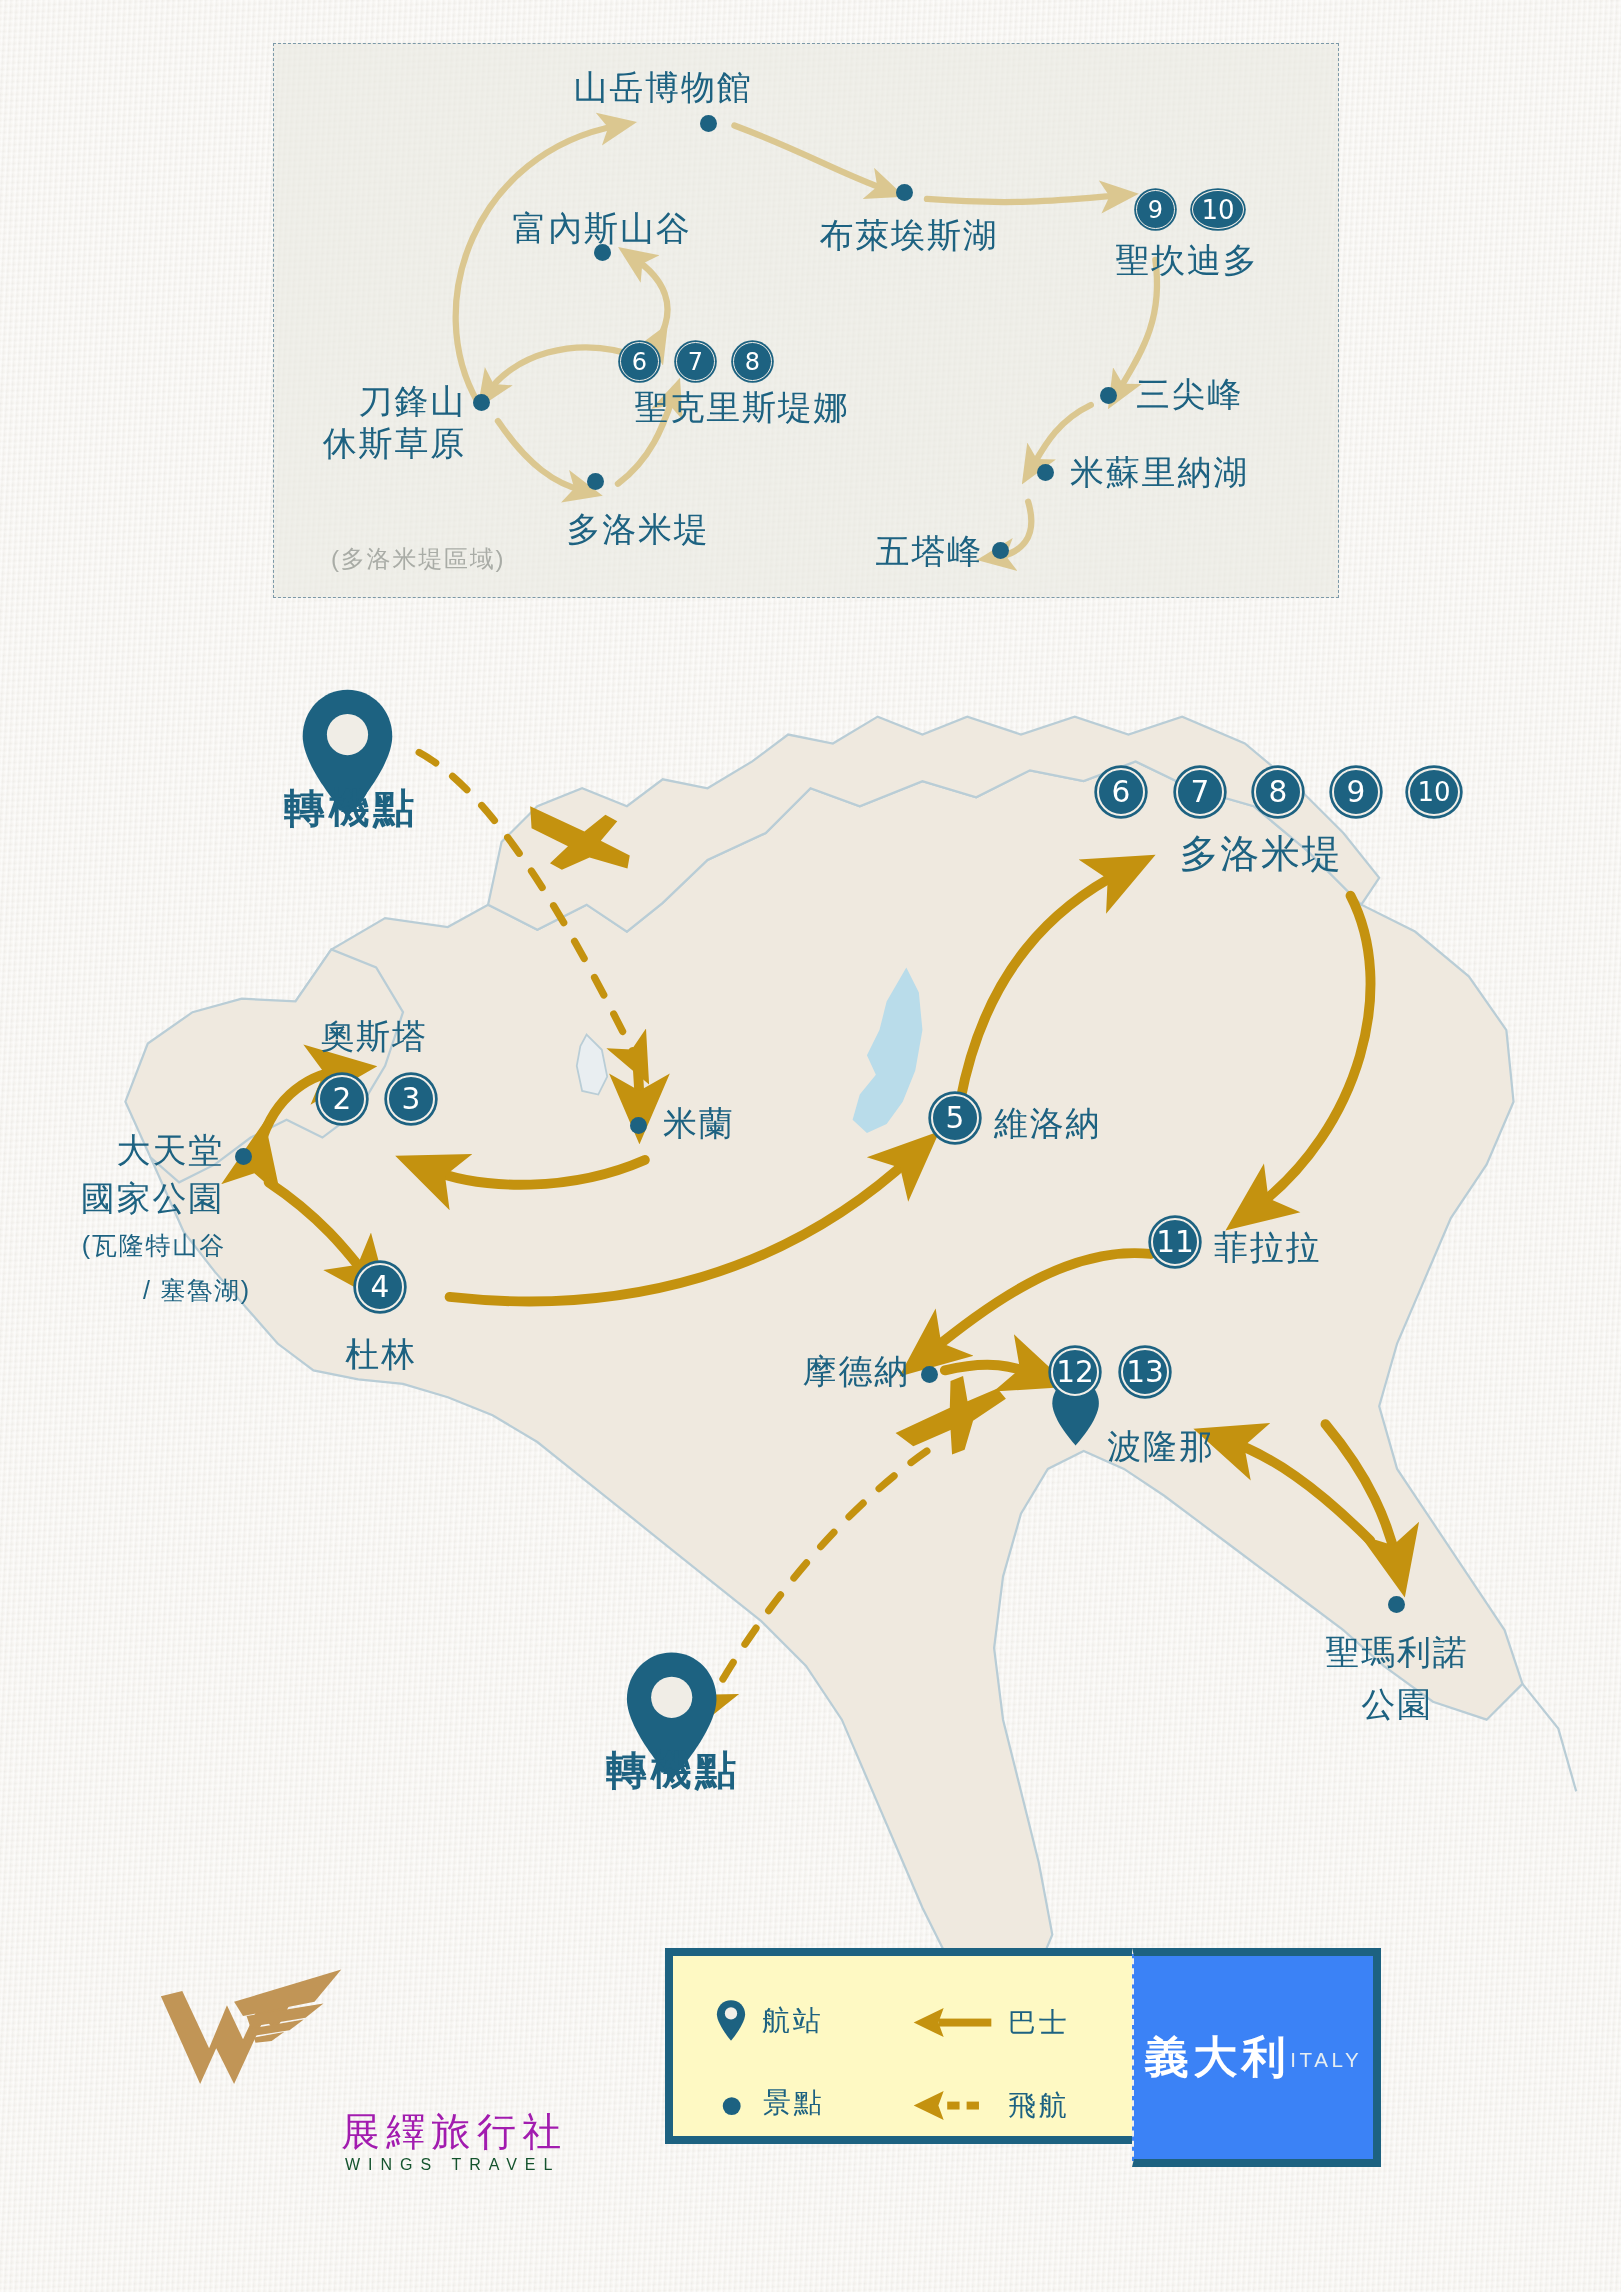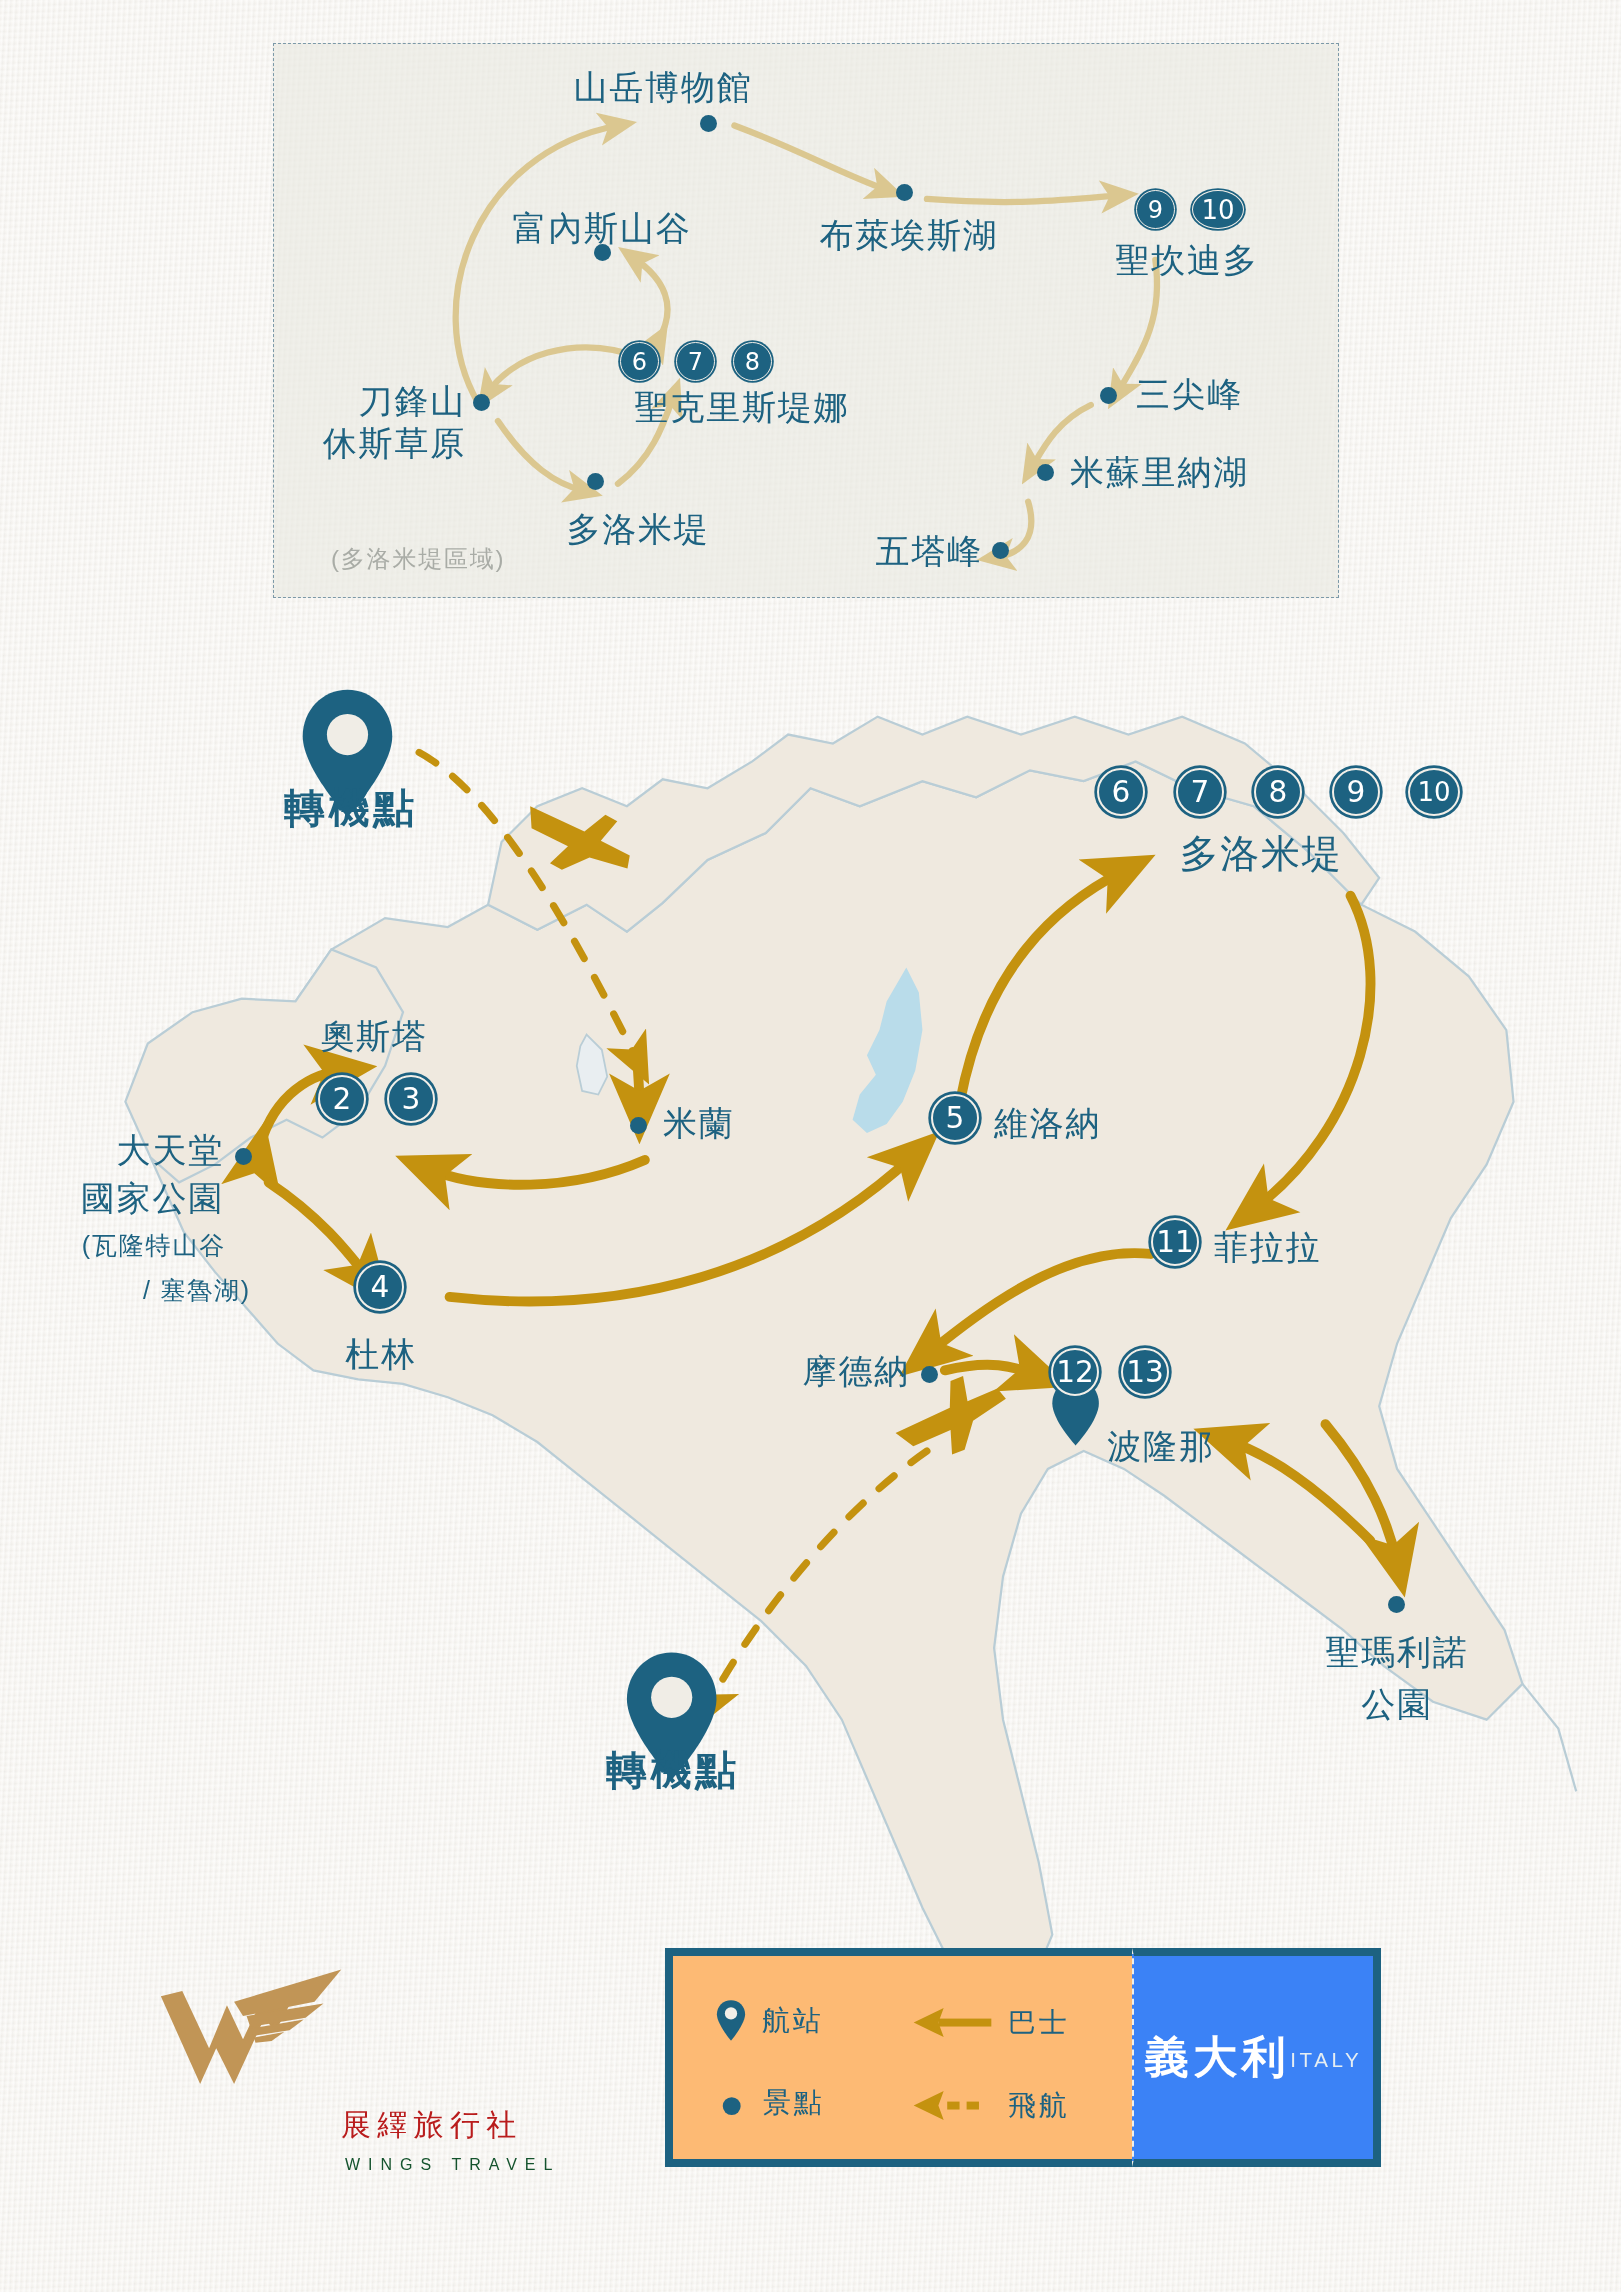--- a/index.html
+++ b/index.html
@@ -66,43 +66,43 @@
     border: 1.8px dashed #7c99a8;
     z-index: 3;
   }
 
   
   #legend {
     position: absolute; left: 665px; top: 1948px;
     width: 716px; height: 219px; z-index: 10;
   }
   #legend-left {
-    position: absolute; left: 0; top: 0; width: 467px; height: 219px;
-    background: #fdba74;
+    position: absolute; left: 0; top: 0; width: 467px; height: 196px;
+    background: #fef9c3;
     border: 8px solid #1d6281;
     border-right: none;
   }
   #legend-right {
     position: absolute; left: 467px; top: 0; width: 249px; height: 219px;
     background: #3b82f6;
     border: 8px solid #1d6281;
     border-left: 2.7px dashed #f2efe8;
     display: flex; flex-direction: row;
     align-items: center; justify-content: center;
   }
   #legend-country { color: #fff; font-size: 44px; letter-spacing: 4.5px; font-weight: bold; }
   #legend-country-en { color: #e6eef2; font-size: 20.6px; letter-spacing: 3.6px; margin-top: 4px; }
   .legend-row {
     position: absolute; display: flex; align-items: center; gap: 16px;
   }
   .legend-text { color: #1d6281; font-size: 28px; letter-spacing: 2.7px; }
 
   
   #logo { position: absolute; left: 157px; top: 1966px; z-index: 10; width: 466px; }
-  #logo-cn { color: #b91c1c; font-size: 30px; letter-spacing: 6.3px; position: absolute; left: 184px; top: 139px; }
+  #logo-cn { color: #a21caf; font-size: 39px; letter-spacing: 6.3px; position: absolute; left: 184px; top: 139px; }
   #logo-en { color: #14532d; font-size: 16px; letter-spacing: 8px; position: absolute; left: 188px; top: 190px; }
 </style>
 </head>
 <body>
 
 <div id="paper-texture"></div>
 
 <div id="inset-box"></div>
 
 <svg class="layer" viewBox="0 0 1810 2560">

